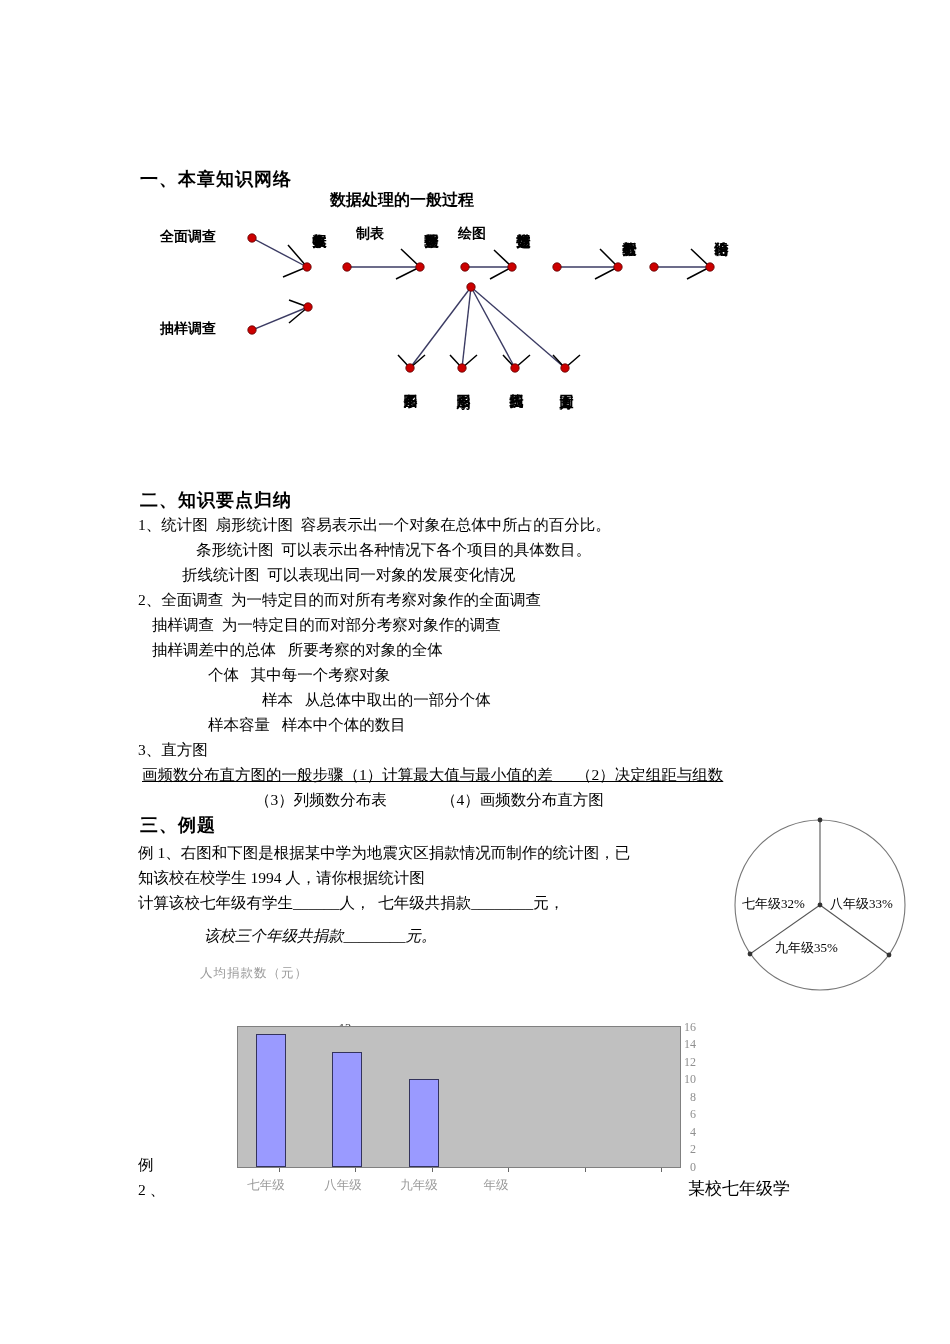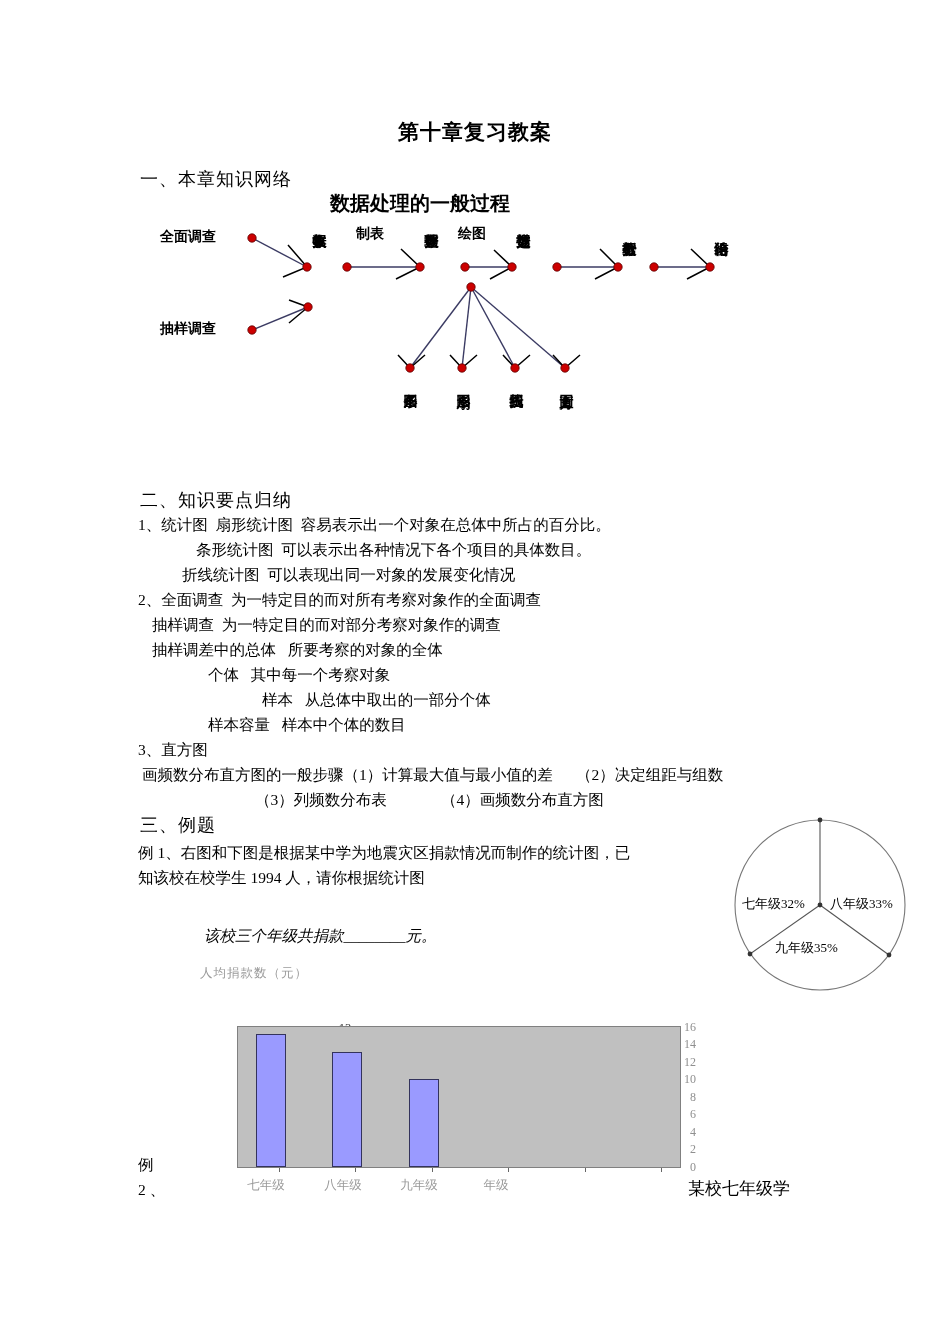--- a/index.html
+++ b/index.html
@@ -9,28 +9,28 @@
     color:#000;position:relative;overflow:hidden;
   }
   .page{position:relative;width:950px;height:1344px;}
 
   
   .doc-title{
     position:absolute;left:0;top:118px;width:950px;text-align:center;
     font-size:21px;font-weight:bold;letter-spacing:1px;
   }
   .sec-head{
-    position:absolute;font-size:18px;font-weight:normal;letter-spacing:1px;
+    position:absolute;font-size:18px;font-weight:bold;letter-spacing:1px;
   }
   #sec1{left:140px;top:167px;}
   #sec2{left:140px;top:488px;}
   #sec3{left:140px;top:813px;}
 
   .diagram-title{
-    position:absolute;left:330px;top:190px;font-size:20px;font-weight:bold;
+    position:absolute;left:330px;top:190px;font-size:16px;font-weight:bold;
   }
 
   
   .flow{position:absolute;left:0;top:205px;width:950px;height:265px;}
   .flow svg{position:absolute;left:0;top:0;}
   .fl-label{
     position:absolute;font-size:14px;font-weight:bold;line-height:1.02;
     white-space:nowrap;
   }
   .fl-vert{
@@ -75,21 +75,20 @@
   }
   .xtickmark{position:absolute;width:1px;height:4px;background:#666;}
 
   .tail{position:absolute;font-size:15.5px;white-space:pre;line-height:1.0;}
 </style>
 </head>
 <body>
 
 <div class="page">
 
-  <div class="doc-title">第十章复习教案</div>
 
   <div class="sec-head" id="sec1">一、本章知识网络</div>
   <div class="diagram-title">数据处理的一般过程</div>
 
   <div class="flow">
     <svg width="950" height="265">
       <g stroke="#3b3b63" stroke-width="1.4" fill="none">
 
         <line x1="252" y1="33" x2="307" y2="62"></line>
 
@@ -166,27 +165,28 @@
   <div class="txt" style="left:138px;top:517px;">1、统计图  扇形统计图  容易表示出一个对象在总体中所占的百分比。</div>
   <div class="txt" style="left:196px;top:542px;">条形统计图  可以表示出各种情况下各个项目的具体数目。</div>
   <div class="txt" style="left:182px;top:567px;">折线统计图  可以表现出同一对象的发展变化情况</div>
   <div class="txt" style="left:138px;top:592px;">2、全面调查  为一特定目的而对所有考察对象作的全面调查</div>
   <div class="txt" style="left:152px;top:617px;">抽样调查  为一特定目的而对部分考察对象作的调查</div>
   <div class="txt" style="left:152px;top:642px;">抽样调差中的总体   所要考察的对象的全体</div>
   <div class="txt" style="left:208px;top:667px;text-align:center;">个体   其中每一个考察对象</div>
   <div class="txt" style="left:262px;top:692px;">样本   从总体中取出的一部分个体</div>
   <div class="txt" style="left:208px;top:717px;">样本容量   样本中个体的数目</div>
   <div class="txt" style="left:138px;top:742px;">3、直方图</div>
-  <div class="txt" style="left:142px;top:767px;">画频数分布直方图的一般步骤（1）计算最大值与最小值的差      （2）决定组距与组数</div>
+  <div class="txt" style="left:142px;top:767px;text-decoration:underline;">画频数分布直方图的一般步骤（1）计算最大值与最小值的差      （2）决定组距与组数</div>
   <div class="txt" style="left:255px;top:792px;">（3）列频数分布表              （4）画频数分布直方图</div>
 
   <div class="sec-head" id="sec3">三、例题</div>
 
   <div class="txt" style="left:138px;top:845px;">例 1、右图和下图是根据某中学为地震灾区捐款情况而制作的统计图，已</div>
   <div class="txt" style="left:138px;top:870px;">知该校在校学生 1994 人，请你根据统计图</div>
+  <div class="txt" style="left:138px;top:895px;">计算该校七年级有学生______人，  七年级共捐款________元，</div>
   <div class="txt" style="left:204px;top:928px;font-style:italic;">该校三个年级共捐款________元。</div>
 
   <div class="pie-wrap">
     <svg width="230" height="190">
       <circle cx="108" cy="93" r="85" fill="none" stroke="#777777" stroke-width="1.1"></circle>
 
       <line x1="108" y1="93" x2="108" y2="8" stroke="#555" stroke-width="1.1"></line>
       <line x1="108" y1="93" x2="38" y2="142" stroke="#555" stroke-width="1.1"></line>
       <line x1="108" y1="93" x2="177" y2="143" stroke="#555" stroke-width="1.1"></line>
       <g fill="#333333">

